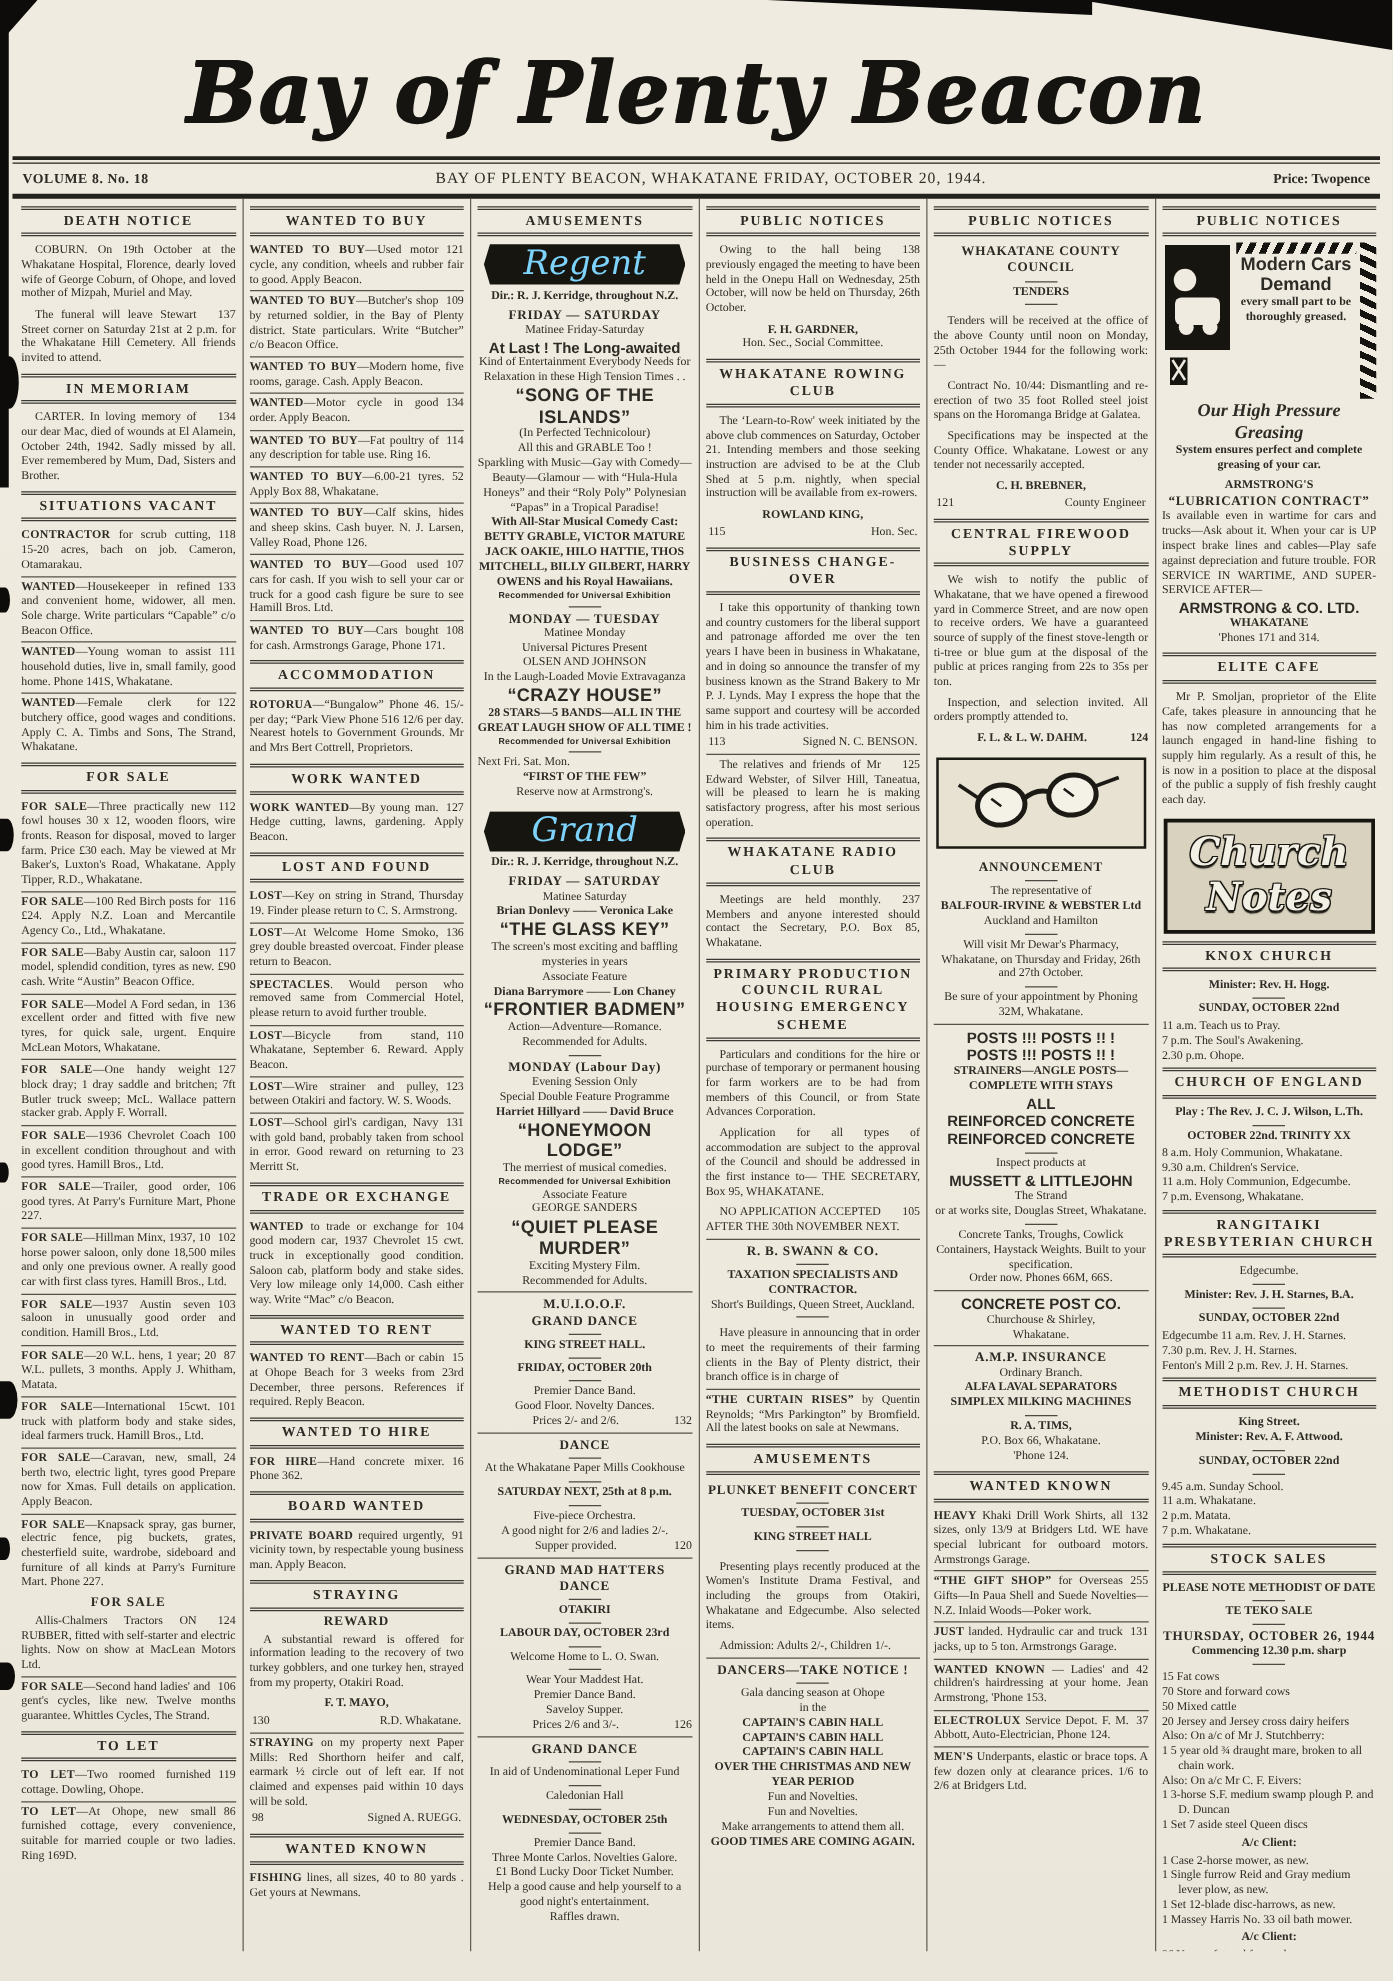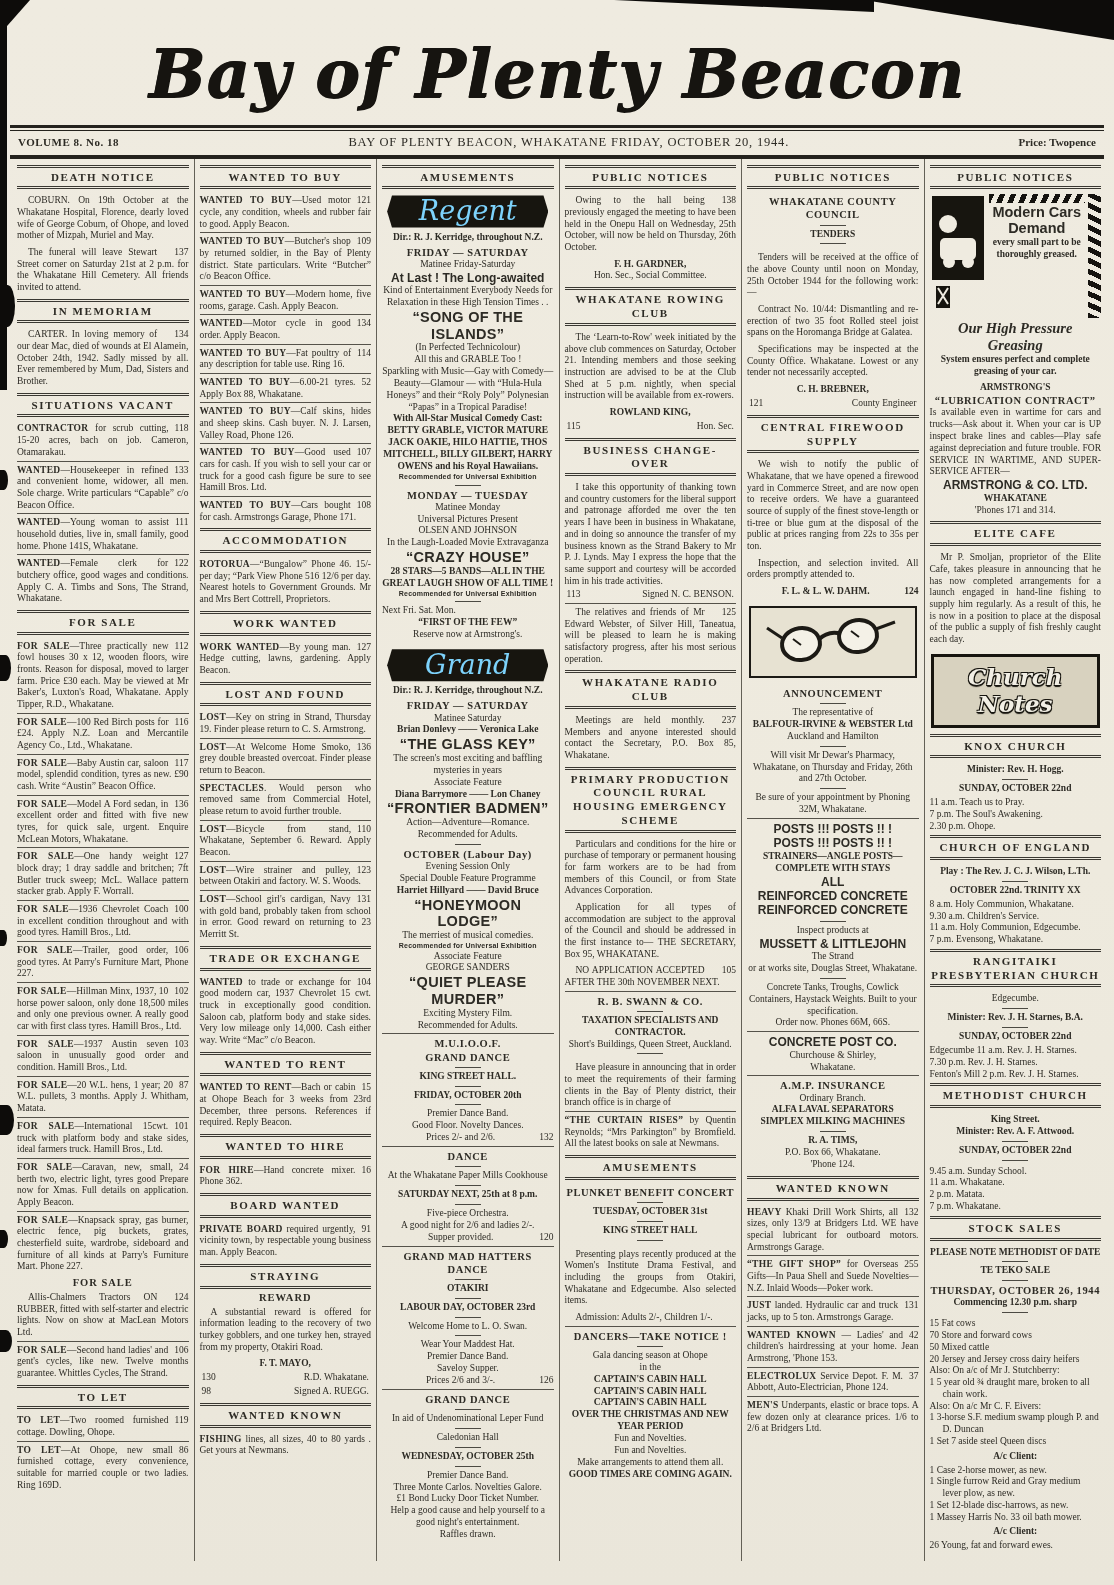--- a/index.html
+++ b/index.html
@@ -55,21 +55,21 @@
   .listline{font-size:9.5px;line-height:1.24;text-align:left;margin:0;padding-left:13px;text-indent:-13px;}
   
   .tlogo{margin:4px auto 1px;width:94%;background:#17150f;color:#7dd3fc;text-align:center;
          font-family:"DejaVu Serif",serif;font-weight:normal;font-style:italic;font-size:27px;
          line-height:1.35;clip-path:polygon(0 50%,3% 6%,97% 6%,100% 50%,97% 94%,3% 94%);}
   .logo-sub{text-align:center;font-weight:bold;font-size:9.5px;margin:2px 0 1px;}
   
   .spec-box{border:2px solid #1c1a15;background:#e7e2d2;margin:6px 2px;padding:6px 4px;text-align:center;}
   
   .church-banner{border:3px solid #17150f;background:#d8d2bf;margin:6px 1px;padding:6px 0 8px;
-      text-align:center;font-family:"DejaVu Serif",serif;font-weight:bold;font-style:italic;font-size:23px;
+      text-align:center;font-family:"DejaVu Serif",serif;font-weight:bold;font-style:italic;font-size:31px;
       color:#f2efe5;text-shadow:-1px -1px 0 #17150f,1px -1px 0 #17150f,-1px 1px 0 #17150f,1px 1px 0 #17150f,0 2px 1px #17150f;}
   
   .promo{margin:3px 0 0;padding:2px 0;}
   .promo-row{display:flex;align-items:stretch;gap:3px;}
   .promo-art{width:56px;flex:0 0 56px;}
   .promo-mid{flex:1;}
   .chev-row{height:9px;background:repeating-linear-gradient(115deg,#15130f 0 5px,transparent 5px 10px);margin-bottom:2px;}
   .chev-col{flex:0 0 13px;background:repeating-linear-gradient(25deg,#15130f 0 5px,transparent 5px 10px);}
   .promo-t1{font-family:"Liberation Sans",sans-serif;font-weight:bold;font-size:14.5px;text-align:center;line-height:1.1;margin-top:2px;}
   .promo-s1{font-weight:bold;font-size:9.5px;text-align:center;line-height:1.2;}
@@ -159,20 +159,21 @@
         <div class="sec-h">STRAYING</div>
         <div class="sub-h">REWARD</div>
         <p class="ad indent">A substantial reward is offered for information leading to the recovery of two turkey gobblers, and one turkey hen, strayed from my property, Otakiri Road.</p>
         <div class="cblk">
           <div class="cl b">F. T. MAYO,</div>
         </div>
         <div class="lr">
           <span>130</span>
           <span>R.D. Whakatane.</span>
         </div>
+        <p class="ad tl"><b>STRAYING</b> on my property next Paper Mills: Red Shorthorn heifer and calf, earmark ½ circle out of left ear. If not claimed and expenses paid within 10 days will be sold.</p>
         <div class="lr">
           <span>98</span>
           <span>Signed A. RUEGG.</span>
         </div>
         <div class="sec-h">WANTED KNOWN</div>
         <p class="ad"><b>FISHING</b> lines, all sizes, 40 to 80 yards . Get yours at Newmans.</p>
       </div>
       <div class="col">
         <div class="sec-h">AMUSEMENTS</div>
         <div>
@@ -213,21 +214,21 @@
           <div class="cl">Matinee Saturday</div>
           <div class="cl b">Brian Donlevy —— Veronica Lake</div>
           <div class="cl B">“THE GLASS KEY”</div>
           <div class="cl">The screen's most exciting and baffling mysteries in years</div>
           <div class="cl">Associate Feature</div>
           <div class="cl b">Diana Barrymore —— Lon Chaney</div>
           <div class="cl B">“FRONTIER BADMEN”</div>
           <div class="cl">Action—Adventure—Romance.</div>
           <div class="cl">Recommended for Adults.</div>
           <div class="dash"></div>
-          <div class="cl h">OCTOBER (Labour Day)</div>
+          <div class="cl h">MONDAY (Labour Day)</div>
           <div class="cl">Evening Session Only</div>
           <div class="cl">Special Double Feature Programme</div>
           <div class="cl b">Harriet Hillyard —— David Bruce</div>
           <div class="cl B">“HONEYMOON LODGE”</div>
           <div class="cl">The merriest of musical comedies.</div>
           <div class="cl s">Recommended for Universal Exhibition</div>
           <div class="cl">Associate Feature</div>
           <div class="cl">GEORGE SANDERS</div>
           <div class="cl B">“QUIET PLEASE MURDER”</div>
           <div class="cl">Exciting Mystery Film.</div>

